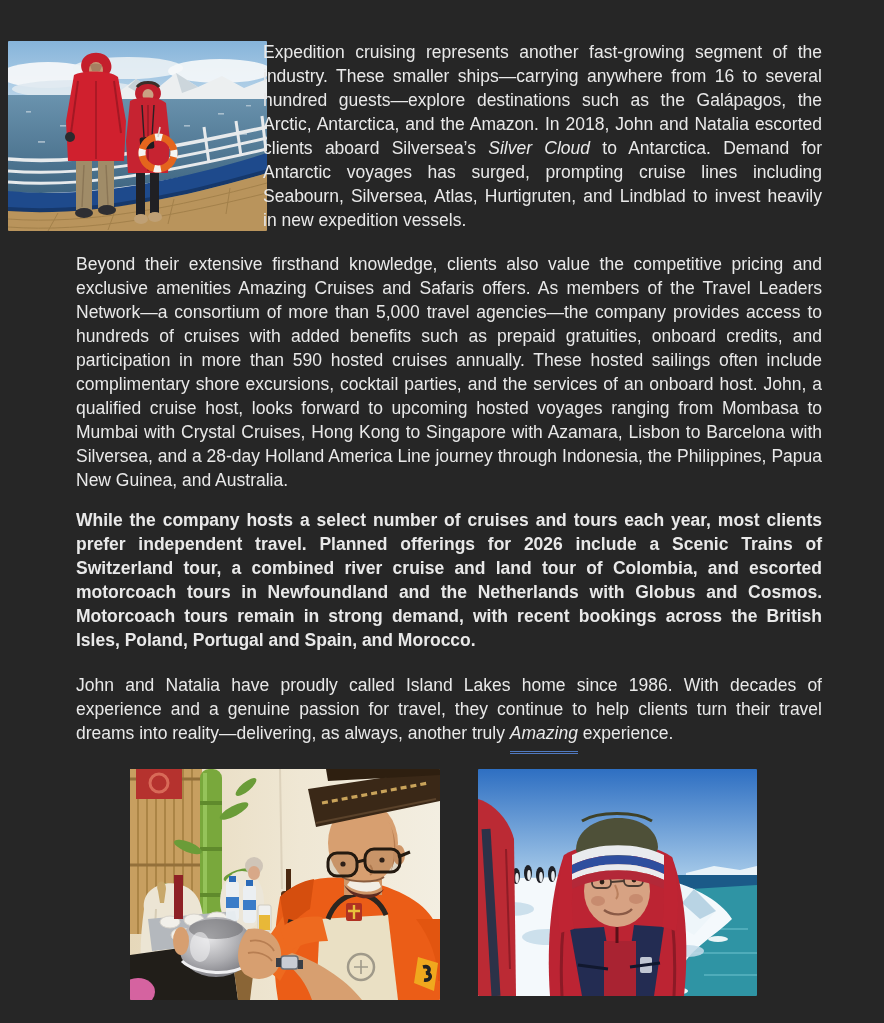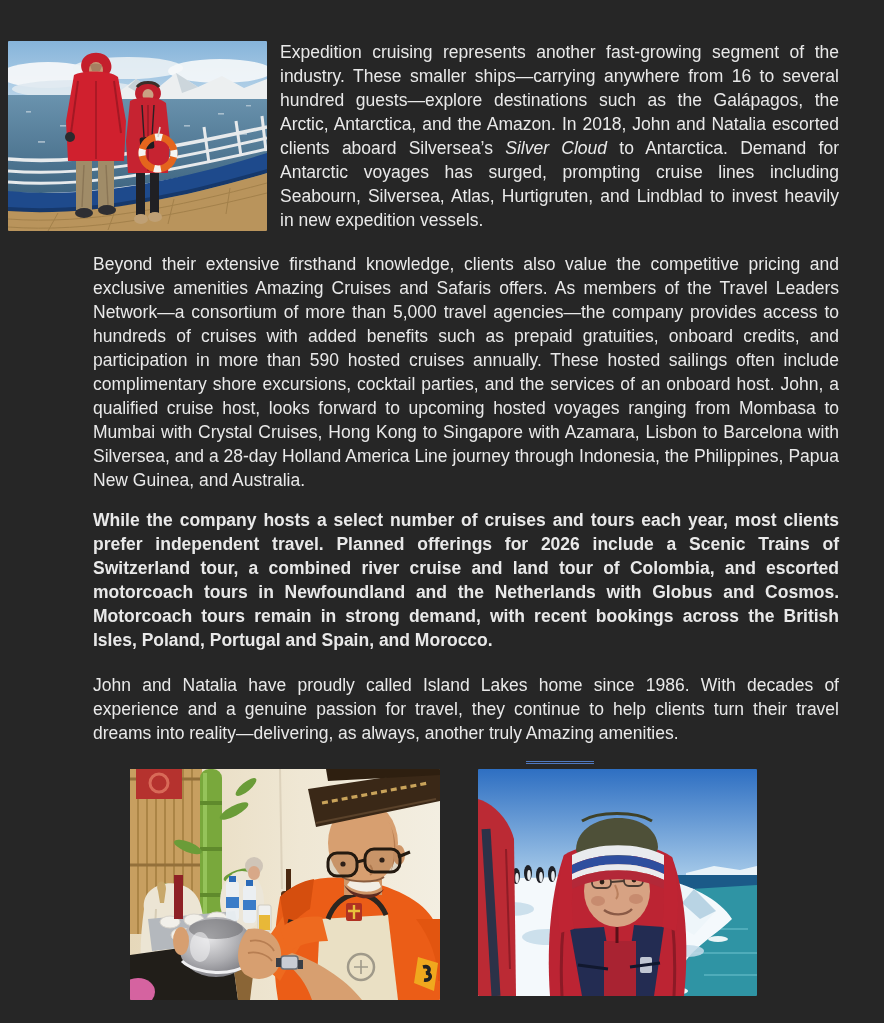--- a/index.html
+++ b/index.html
@@ -4,33 +4,34 @@
 <style>
   html,body{margin:0;padding:0;background:#1c1c1c;}
   .page{
     position:relative;
     width:884px;height:1023px;
     background:#262626;
     overflow:hidden;
     font-family:"Liberation Sans", sans-serif;
   }
   .doc{
-    position:absolute;left:93px;top:40px;width:746px;
+    position:absolute;left:76px;top:40px;width:746px;
     color:#e9e9e9;
     font-size:17.5px;line-height:24px;
     text-align:justify;
   }
   .doc p{margin:13px 0 16px 0;}
   .doc p.p-first{margin:0 0 20px 187px;}
   .doc p.p-third{margin-bottom:21px;font-weight:bold;}
   .ital{font-style:italic;}
   .amazing-link{
+    font-style:italic;
     color:#e9e9e9;
     border-bottom:3.5px double #5079c0;
-    padding-bottom:18px;
+    padding-bottom:8px;
     cursor:pointer;
   }
   .photo{position:absolute;overflow:hidden;border-radius:1px;}
   .photo svg{display:block;width:100%;height:100%;}
   .photo-top{left:8px;top:41px;width:259px;height:190px;}
   .photo-bl{left:130px;top:769px;width:310px;height:231px;}
   .photo-br{left:478px;top:769px;width:279px;height:227px;}
 </style>
 </head>
 <body>
@@ -133,21 +134,21 @@
     </svg>
   </div>
 
   <div class="doc">
     <p class="p-first"><span>Expedition cruising represents another fast-growing segment of the industry. These smaller ships—carrying anywhere from 16 to several hundred guests—explore destinations such as the Galápagos, the Arctic, Antarctica, and the Amazon. In 2018, John and Natalia escorted clients aboard Silversea’s </span><span class="ital">Silver Cloud</span><span> to Antarctica. Demand for Antarctic voyages has surged, prompting cruise lines including Seabourn, Silversea, Atlas, Hurtigruten, and Lindblad to invest heavily in new expedition vessels.</span></p>
 
     <p>Beyond their extensive firsthand knowledge, clients also value the competitive pricing and exclusive amenities Amazing Cruises and Safaris offers. As members of the Travel Leaders Network—a consortium of more than 5,000 travel agencies—the company provides access to hundreds of cruises with added benefits such as prepaid gratuities, onboard credits, and participation in more than 590 hosted cruises annually. These hosted sailings often include complimentary shore excursions, cocktail parties, and the services of an onboard host. John, a qualified cruise host, looks forward to upcoming hosted voyages ranging from Mombasa to Mumbai with Crystal Cruises, Hong Kong to Singapore with Azamara, Lisbon to Barcelona with Silversea, and a 28-day Holland America Line journey through Indonesia, the Philippines, Papua New Guinea, and Australia.</p>
 
     <p class="p-third">While the company hosts a select number of cruises and tours each year, most clients prefer independent travel. Planned offerings for 2026 include a Scenic Trains of Switzerland tour, a combined river cruise and land tour of Colombia, and escorted motorcoach tours in Newfoundland and the Netherlands with Globus and Cosmos. Motorcoach tours remain in strong demand, with recent bookings across the British Isles, Poland, Portugal and Spain, and Morocco.</p>
 
-    <p><span>John and Natalia have proudly called Island Lakes home since 1986. With decades of experience and a genuine passion for travel, they continue to help clients turn their travel dreams into reality—delivering, as always, another truly </span><span class="amazing-link">Amazing</span><span> amenities.</span></p>
+    <p><span>John and Natalia have proudly called Island Lakes home since 1986. With decades of experience and a genuine passion for travel, they continue to help clients turn their travel dreams into reality—delivering, as always, another truly </span><span class="amazing-link">Amazing</span><span> experience.</span></p>
   </div>
 
   <div class="photo photo-bl" title="Smiling man in a dark chef hat and glasses wearing an orange shirt and apron, holding a silver bowl at a decorated dinner table with bamboo decor and bottles">
     <svg viewBox="0 0 310 231" preserveAspectRatio="none">
       <defs>
         <linearGradient id="wall2" x1="0" y1="0" x2="1" y2="0">
           <stop offset="0" stop-color="#e6d8ba"></stop>
             <stop offset=".55" stop-color="#efe7d4"></stop>
             <stop offset="1" stop-color="#f3eee1"></stop>
         </linearGradient>

